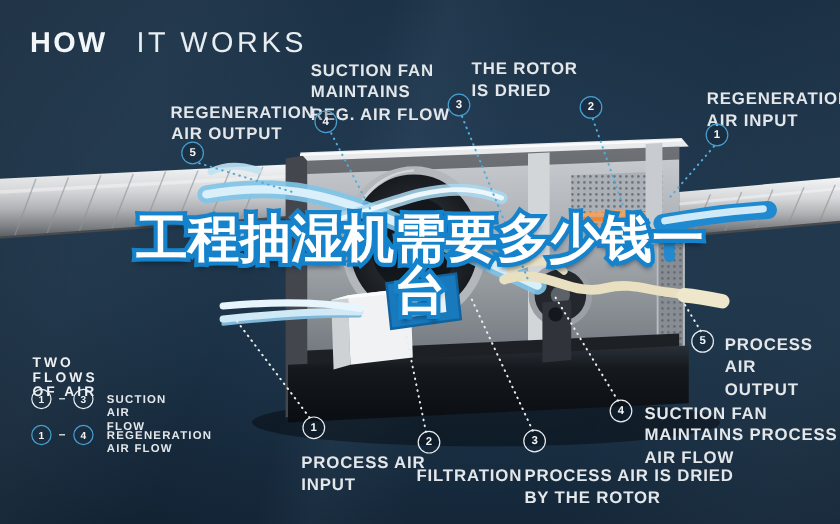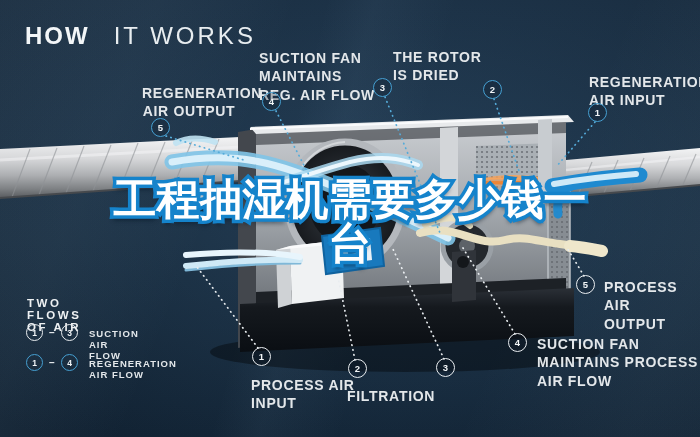--- a/index.html
+++ b/index.html
@@ -264,20 +264,22 @@
 
   <div class="lbl" id="t-proc-output">PROCESS AIR
 OUTPUT</div>
   <div class="badge" id="b-proc-output">5</div>
 
   <div class="lbl" id="t-suction-proc">SUCTION FAN
 MAINTAINS PROCESS
 AIR FLOW</div>
   <div class="badge" id="b-suction-proc">4</div>
 
+  <div class="lbl" id="t-proc-dried">PROCESS AIR IS DRIED
+BY THE ROTOR</div>
   <div class="badge" id="b-proc-dried">3</div>
 
   <div class="lbl" id="t-filtration">FILTRATION</div>
   <div class="badge" id="b-filtration">2</div>
 
   <div class="lbl" id="t-proc-input">PROCESS AIR
 INPUT</div>
   <div class="badge" id="b-proc-input">1</div>
 
   <div class="legend">

